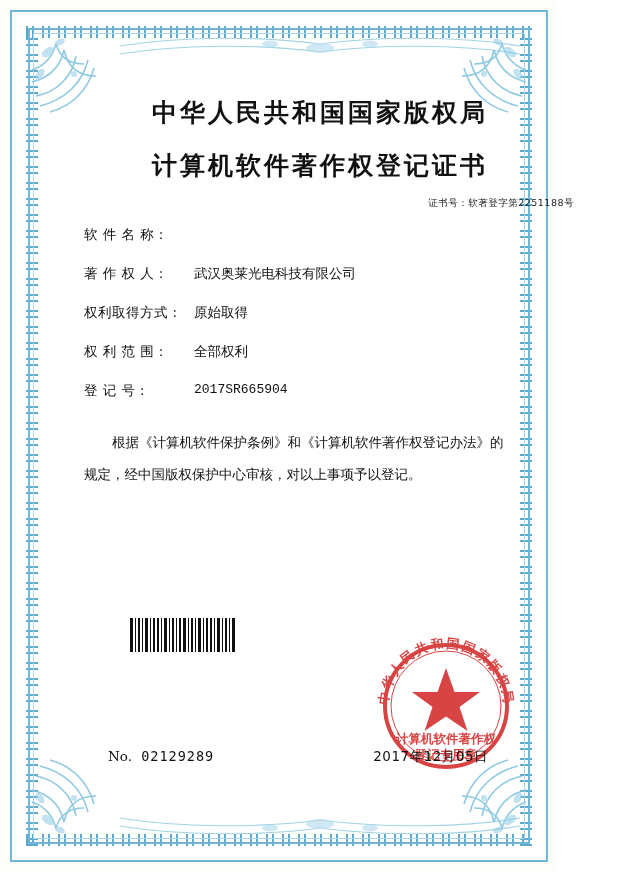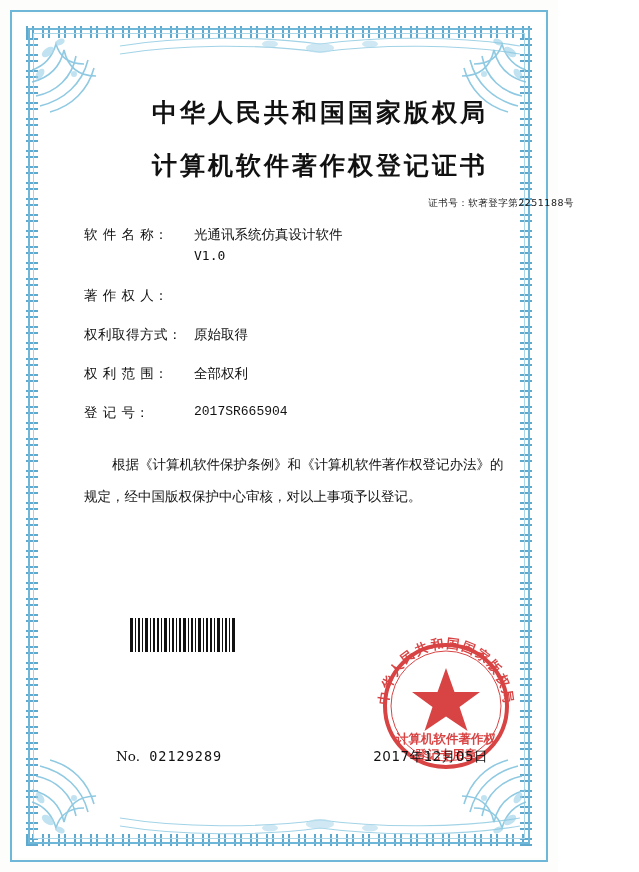--- a/index.html
+++ b/index.html
@@ -189,21 +189,21 @@
     left: 370px;
     top: 630px;
     width: 152px;
     height: 152px;
   }
   .seal svg { display: block; }
 
   
   .footer {
     position: absolute;
-    left: 116px;
+    left: 108px;
     right: 70px;
     top: 748px;
     display: flex;
     justify-content: space-between;
     align-items: baseline;
     font-size: 13.5px;
     color: #111;
   }
   .footer-no {
     font-family: "DejaVu Sans Mono", "Liberation Mono", monospace;
@@ -328,28 +328,25 @@
 
     <div class="title-main">中华人民共和国国家版权局</div>
     <div class="title-sub">计算机软件著作权登记证书</div>
 
     <div class="cert-no">证书号：软著登字第2251188号</div>
 
     <div class="fields">
 
       <div class="field-row">
         <div class="field-label">软 件 名 称：</div>
-        <div class="field-value">
-          <span>光通讯系统仿真设计软件</span>
-          <span class="line2">V1.0</span>
-        </div>
       </div>
 
       <div class="field-row">
         <div class="field-label">著 作 权 人：</div>
+        <div class="field-value">武汉奥莱光电科技有限公司</div>
       </div>
 
 
 
       <div class="field-row">
         <div class="field-label">权利取得方式：</div>
         <div class="field-value">原始取得</div>
       </div>
 
       <div class="field-row">

